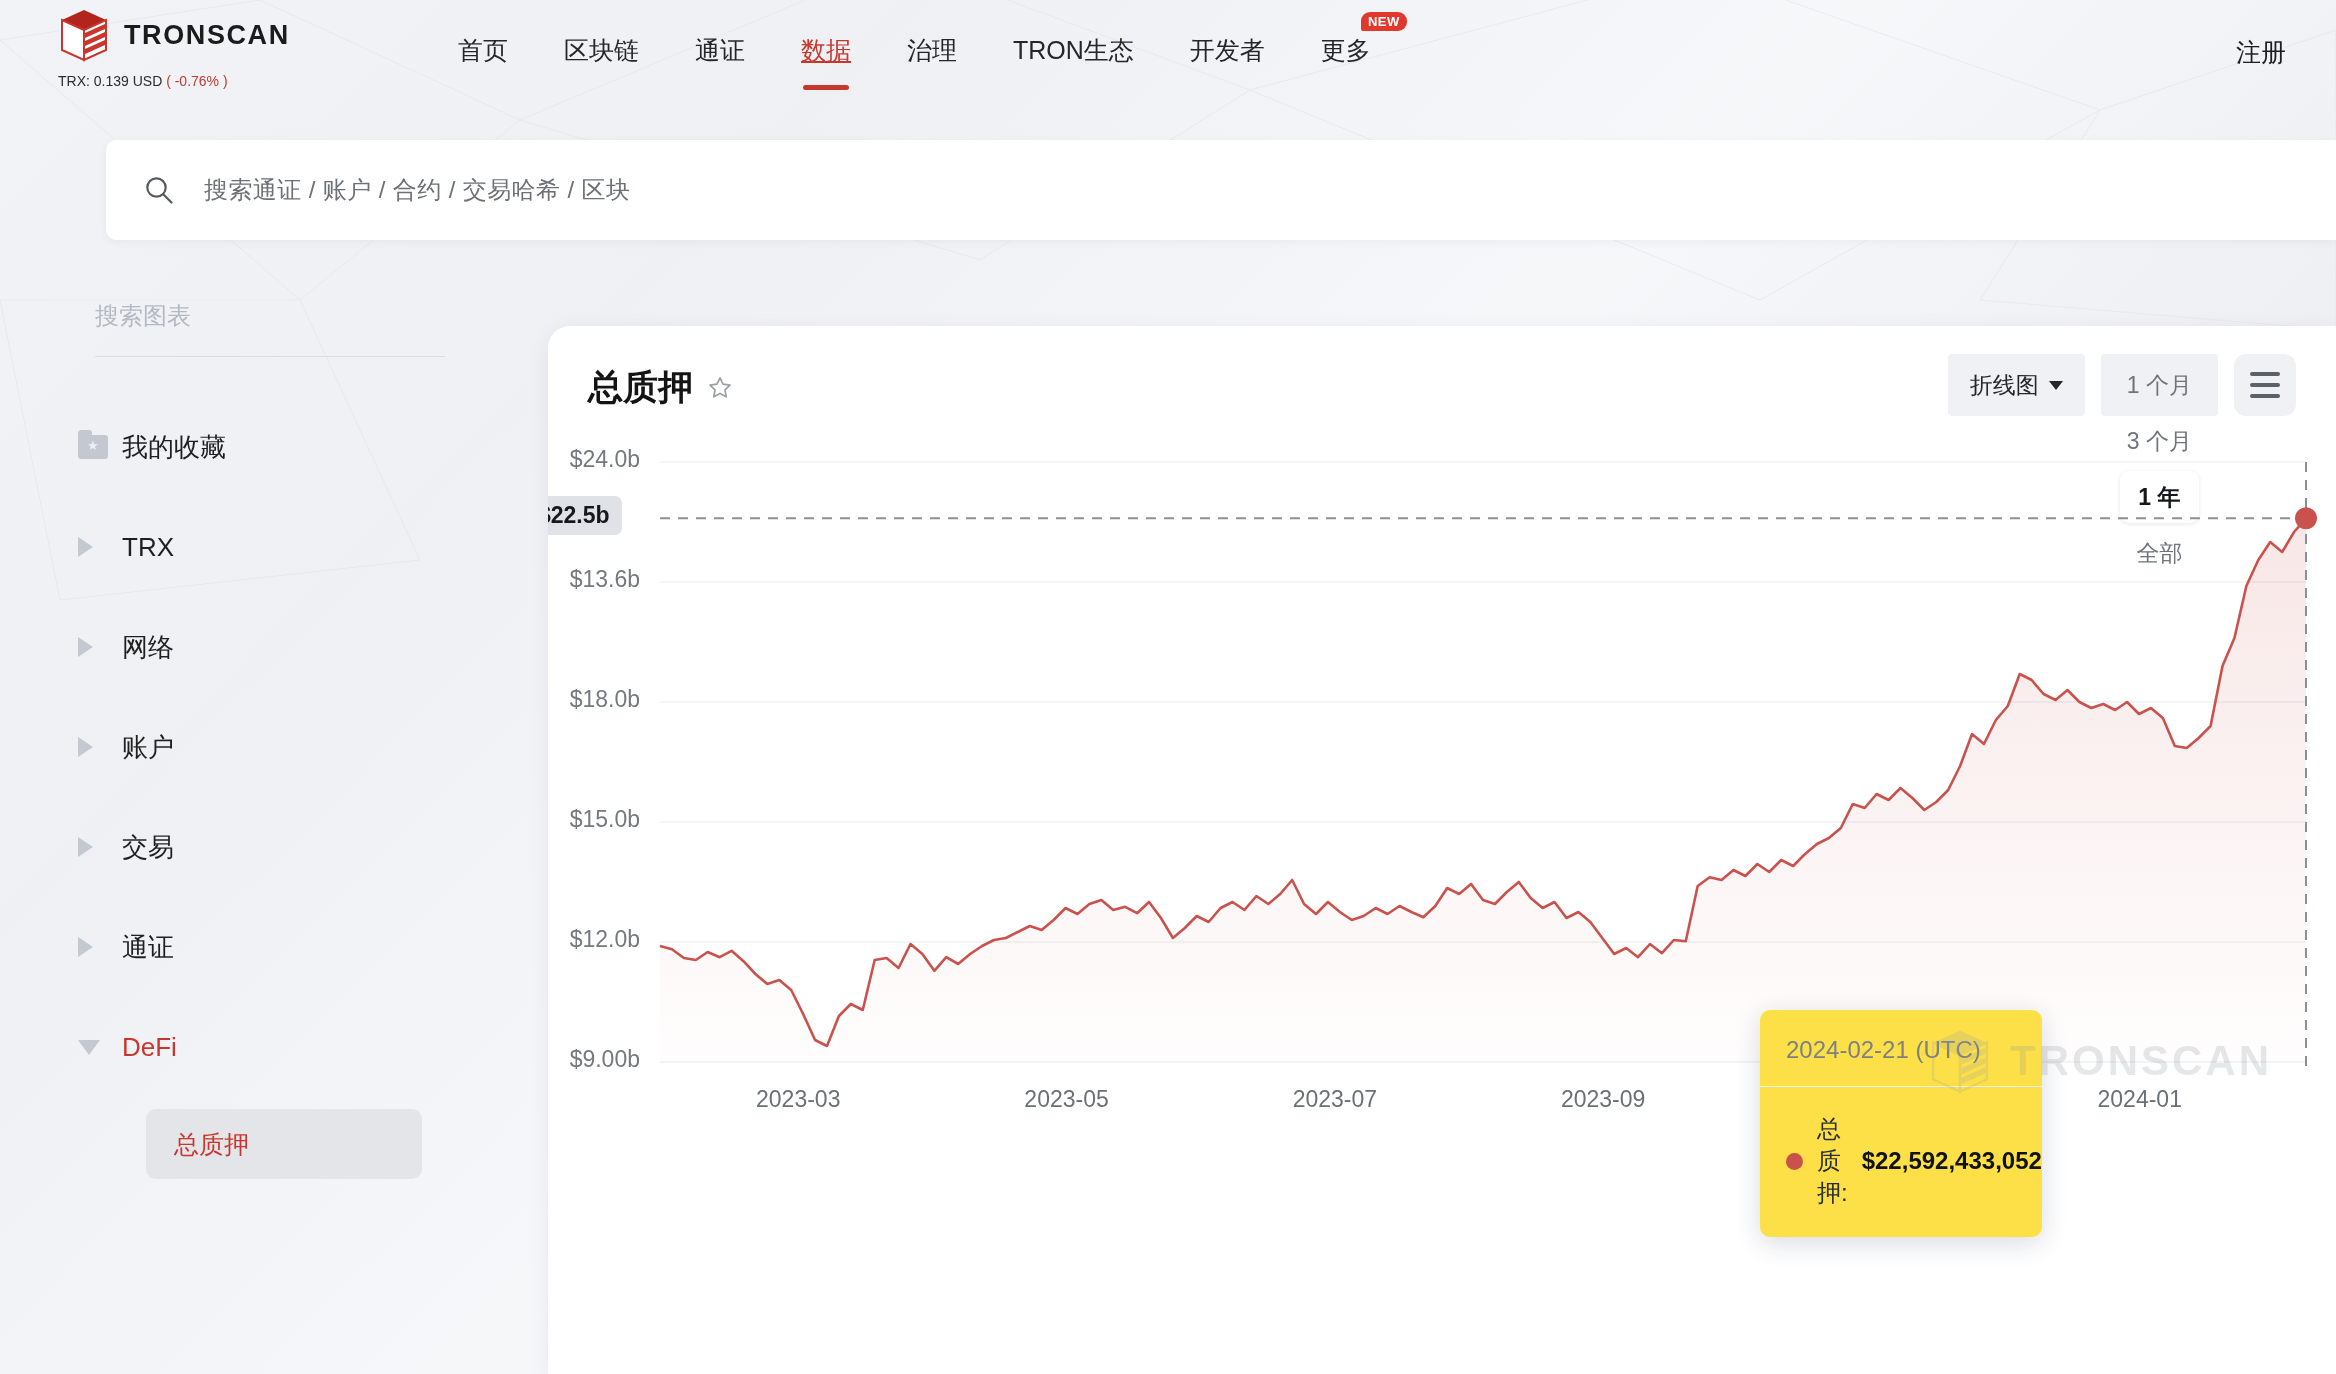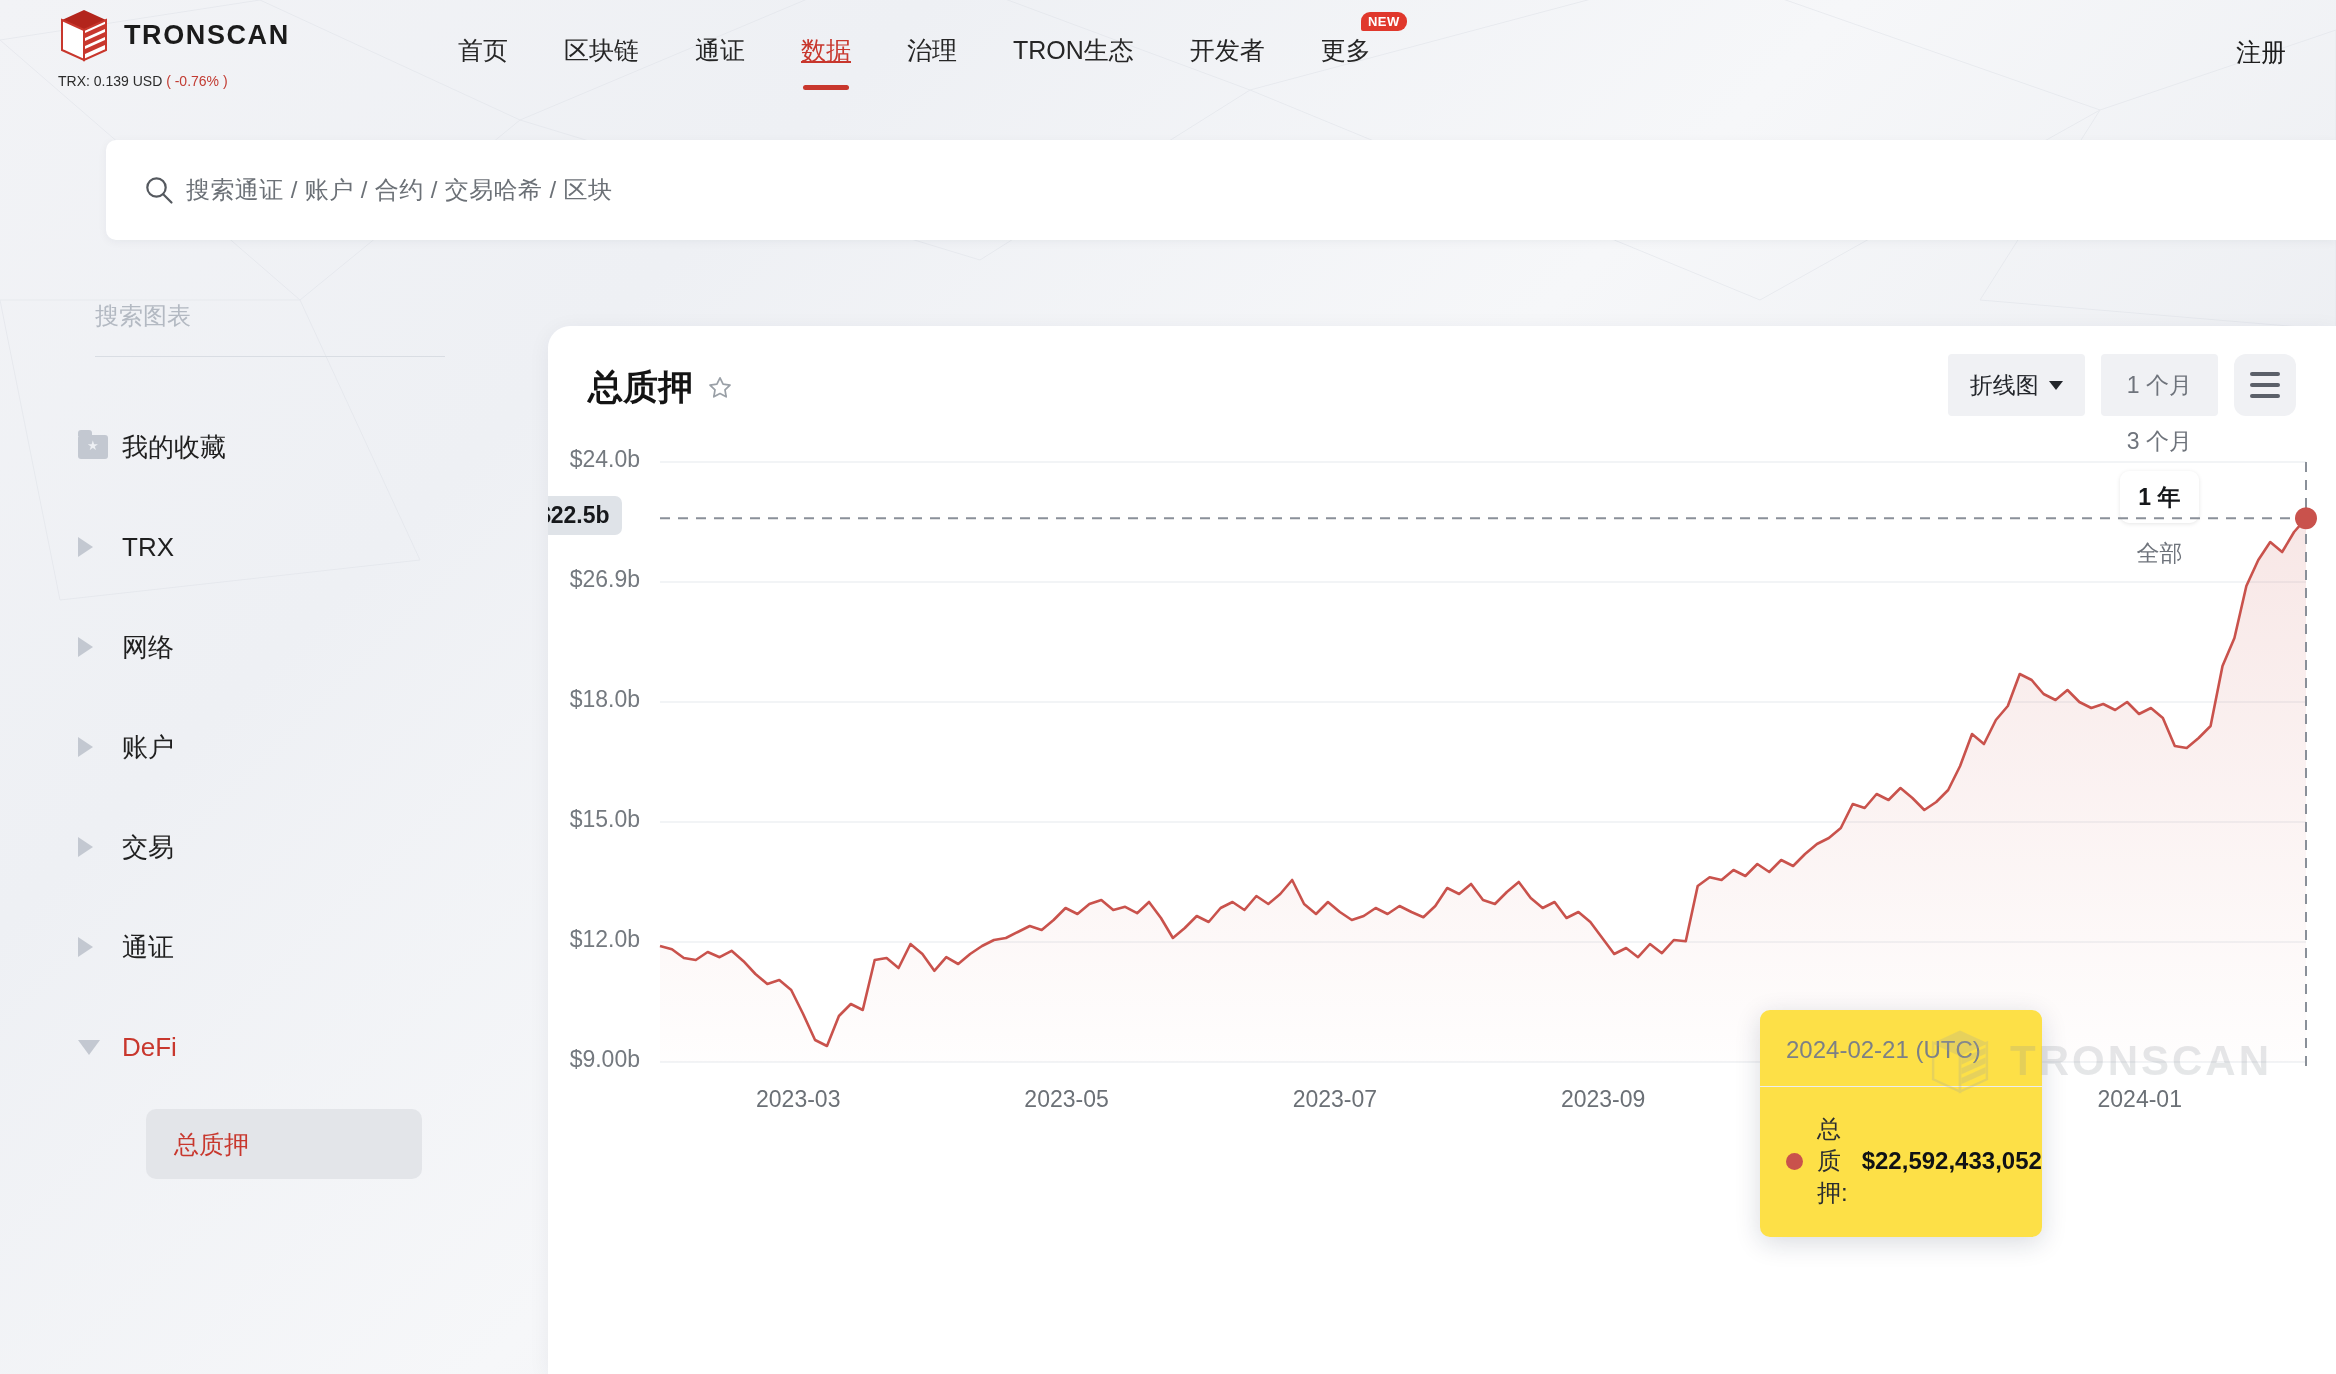--- a/index.html
+++ b/index.html
@@ -26,21 +26,21 @@
   .nav { position:absolute; left:430px; top:34px; display:flex; align-items:flex-start; gap:0; }
   .nav-item { position:relative; font-size:25px; color:#262626; padding:0 28px; cursor:pointer; white-space:nowrap;}
   .nav-item.active { color:#c8372d;text-decoration:underline; }
   .nav-underline { position:absolute; left:50%; transform:translateX(-50%); bottom:-23px; width:46px; height:5px; border-radius:3px; background:#c8372d; }
   .badge-new { position:absolute; top:-22px; right:-8px; background:#e0382c; color:#fff; font-size:13px;
       padding:2px 7px; border-radius:9px 9px 9px 2px; letter-spacing:.5px; font-weight:bold;}
   .register { position:absolute; right:50px; top:36px; font-size:25px; color:#1d1d1d; cursor:pointer; }
 
   
   .searchbar { position:absolute; left:106px; top:140px; right:0px; height:100px; background:#fff;
-      border-radius:10px 0 0 10px; display:flex; align-items:center; padding-left:38px; gap:12px;
+      border-radius:10px 0 0 10px; display:flex; align-items:center; padding-left:38px; gap:30px;
       box-shadow:0 2px 10px rgba(20,30,60,.05); }
   .search-icon { width:30px; height:30px; flex:0 0 30px; }
   .search-ph { font-size:24px; color:#6c7177; letter-spacing:.4px;}
 
   
   .sidebar { position:absolute; left:0; top:300px; width:470px; }
   .side-search { margin-left:95px; width:350px; padding-bottom:24px; border-bottom:1px solid #d9dde3;
       font-size:24px; color:#b3b9c2; }
   .side-list { margin-top:40px; }
   .side-item { display:flex; align-items:center; height:100px; padding-left:120px; font-size:26px; color:#1f1f1f; cursor:pointer;}
@@ -254,21 +254,21 @@
           <path d="M 112 504 L 123.92753623188406 507.2 L 135.85507246376812 516 L 147.7826086956522 518 L 159.71014492753625 510 L 171.63768115942028 515.2 L 183.56521739130434 508.8 L 195.4927536231884 519.2 L 207.42028985507247 532 L 219.3478260869565 542.0000000000001 L 231.27536231884056 538 L 243.20289855072463 547.9999999999999 L 255.1304347826087 572 L 267.05797101449275 598 L 278.9855072463768 604 L 290.9130434782609 574 L 302.84057971014494 562 L 314.768115942029 568 L 326.695652173913 518 L 338.6231884057971 516 L 350.5507246376811 526 L 362.47826086956525 502 L 374.40579710144925 512 L 386.3333333333333 528.8000000000001 L 398.2608695652174 515.2 L 410.18840579710144 522 L 422.1159420289855 512 L 434.04347826086956 504 L 445.9710144927536 498 L 457.8985507246377 496 L 469.82608695652175 490 L 481.7536231884058 484 L 493.6811594202899 487.99999999999994 L 505.60869565217394 478 L 517.536231884058 466.00000000000006 L 529.463768115942 472.00000000000006 L 541.391304347826 462 L 553.3188405797102 458 L 565.2463768115942 467.99999999999994 L 577.1739130434783 464.79999999999995 L 589.1014492753623 471.2 L 601.0289855072464 460.00000000000006 L 612.9565217391305 476 L 624.8840579710145 496 L 636.8115942028985 486.00000000000006 L 648.7391304347826 473.99999999999994 L 660.6666666666666 479.99999999999994 L 672.5942028985507 466.00000000000006 L 684.5217391304348 460.00000000000006 L 696.4492753623189 467.99999999999994 L 708.3768115942029 454.00000000000006 L 720.3043478260869 462 L 732.231884057971 452 L 744.159420289855 437.99999999999994 L 756.0869565217391 462 L 768.0144927536231 472.00000000000006 L 779.9420289855072 460.00000000000006 L 791.8695652173913 470 L 803.7971014492754 478 L 815.7246376811595 473.99999999999994 L 827.6521739130435 466.00000000000006 L 839.5797101449276 472.00000000000006 L 851.5072463768116 464 L 863.4347826086956 470 L 875.3623188405797 475.20000000000005 L 887.2898550724638 464 L 899.2173913043479 446 L 911.1449275362319 452 L 923.072463768116 442 L 935 458 L 946.9275362318841 462 L 958.855072463768 450 L 970.7826086956521 440 L 982.7101449275362 456 L 994.6376811594204 466.00000000000006 L 1006.5652173913043 460.00000000000006 L 1018.4927536231884 476 L 1030.4202898550725 470 L 1042.3478260869565 479.99999999999994 L 1054.2753623188405 496 L 1066.2028985507245 512 L 1078.1304347826087 506.00000000000006 L 1090.0579710144928 515.2 L 1101.985507246377 502 L 1113.913043478261 511.2 L 1125.840579710145 498 L 1137.768115942029 499.2 L 1149.695652173913 444 L 1161.623188405797 435.20000000000005 L 1173.550724637681 437.99999999999994 L 1185.4782608695652 427.99999999999994 L 1197.4057971014493 433.99999999999994 L 1209.3333333333333 422 L 1221.2608695652175 430 L 1233.1884057971015 418 L 1245.1159420289855 424 L 1257.0434782608695 412 L 1268.9710144927537 402 L 1280.8985507246377 396 L 1292.8260869565217 386.00000000000006 L 1304.7536231884058 362.00000000000006 L 1316.68115942029 366 L 1328.6086956521738 352.00000000000006 L 1340.536231884058 357.99999999999994 L 1352.463768115942 346 L 1364.3913043478262 356.00000000000006 L 1376.31884057971 368 L 1388.2463768115942 360 L 1400.1739130434783 348 L 1412.1014492753623 324.0000000000001 L 1424.0289855072463 292 L 1435.9565217391305 302.00000000000006 L 1447.8840579710145 277.99999999999994 L 1459.8115942028985 264 L 1471.7391304347825 232.00000000000003 L 1483.6666666666667 237.99999999999997 L 1495.5942028985507 252.00000000000003 L 1507.5217391304348 258 L 1519.449275362319 248 L 1531.376811594203 260 L 1543.304347826087 265.99999999999994 L 1555.231884057971 262.00000000000006 L 1567.1594202898552 268 L 1579.086956521739 260 L 1591.0144927536232 272 L 1602.9420289855072 265.99999999999994 L 1614.8695652173913 275.9999999999999 L 1626.7971014492753 304.00000000000006 L 1638.7246376811595 305.99999999999994 L 1650.6521739130435 295.9999999999999 L 1662.5797101449275 284.00000000000006 L 1674.5072463768115 224.00000000000006 L 1686.4347826086957 195.99999999999994 L 1698.3623188405795 144.00000000000006 L 1710.2898550724638 118 L 1722.2173913043478 99.99999999999999 L 1734.144927536232 110.00000000000001 L 1746.072463768116 90.00000000000001 L 1758 76.39999999999998 " fill="none" stroke="#c9524c" stroke-width="2.6" stroke-linejoin="round"></path>
           <line x1="112" x2="1758" y1="76.30267792000001" y2="76.30267792000001" stroke="#8a9099" stroke-width="2" stroke-dasharray="10 8"></line>
           <line x1="1758" x2="1758" y1="20" y2="628" stroke="#8a9099" stroke-width="2" stroke-dasharray="10 8"></line>
           <circle cx="1758" cy="76.30267792000001" r="11" fill="#c9524c"></circle>
         </svg>
       <div id="ylabs">
           <div class="ylab" style="left: -38px; top: 604px;">$9.00b</div>
           <div class="ylab" style="left: -38px; top: 484px;">$12.0b</div>
           <div class="ylab" style="left: -38px; top: 364px;">$15.0b</div>
           <div class="ylab" style="left: -38px; top: 244px;">$18.0b</div>
-          <div class="ylab" style="left: -38px; top: 124px;">$26.9b</div>
+          <div class="ylab" style="left: -38px; top: 124px;">$13.6b</div>
           <div class="ylab" style="left: -38px; top: 4px;">$24.0b</div>
           <div class="ylab hl" style="left: -22px; top: 54.3027px;">$22.5b</div>
         </div>
       <div id="xlabs">
           <div class="xlab" style="left: 250.264px; top: 644px;">2023-03</div>
           <div class="xlab" style="left: 518.562px; top: 644px;">2023-05</div>
           <div class="xlab" style="left: 786.86px; top: 644px;">2023-07</div>
           <div class="xlab" style="left: 1055.16px; top: 644px;">2023-09</div>
           <div class="xlab" style="left: 1323.46px; top: 644px;">2023-11</div>
           <div class="xlab" style="left: 1591.75px; top: 644px;">2024-01</div>

